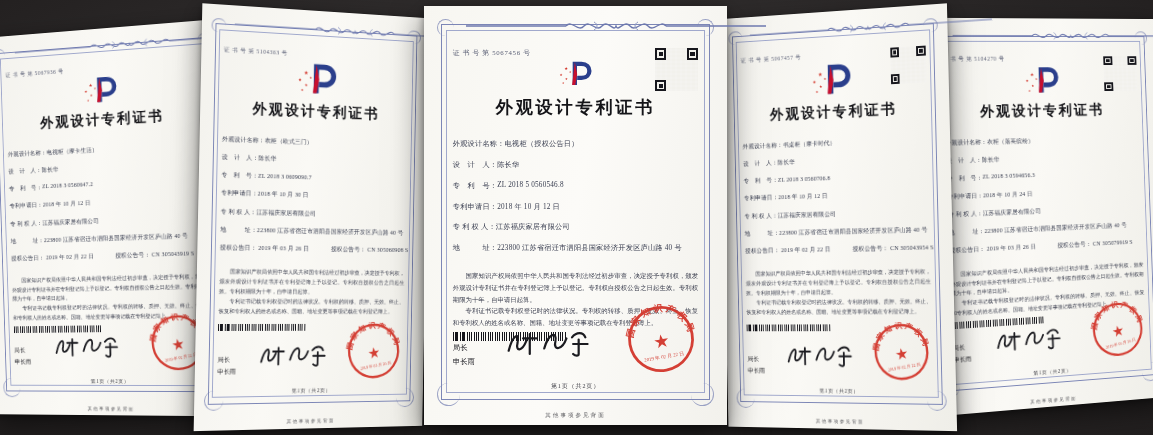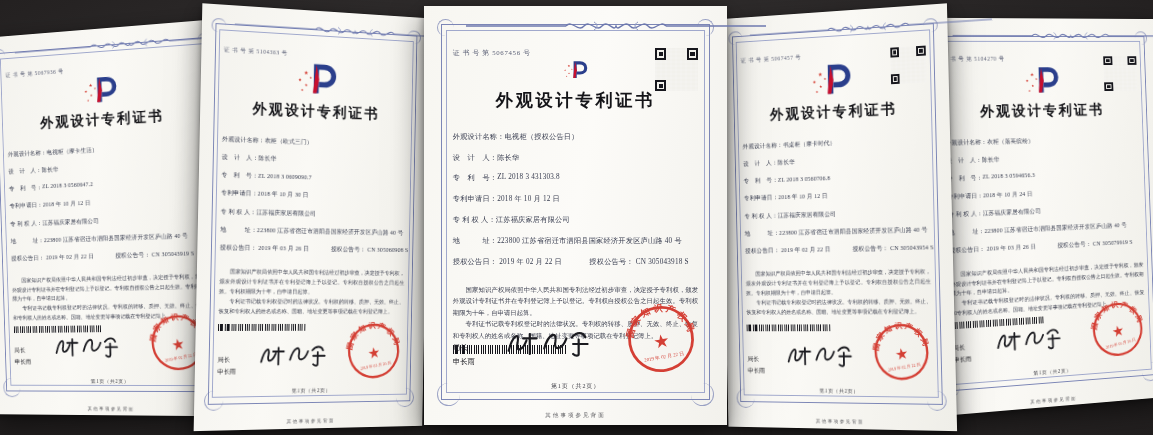--- a/index.html
+++ b/index.html
@@ -280,43 +280,33 @@
           <div class="row">
             <span class="lab">外观设计名称：</span>
             <span class="val">电视柜（授权公告日）</span>
           </div>
           <div class="row">
             <span class="lab">设　计　人：</span>
             <span class="val">陈长华</span>
           </div>
           <div class="row">
             <span class="lab">专　利　号：</span>
-            <span class="val">ZL 2018 3 431303.8</span>
+            <span class="val">ZL 2018 5 0560546.8</span>
           </div>
           <div class="row">
             <span class="lab">专利申请日：</span>
             <span class="val">2018 年 10 月 12 日</span>
           </div>
           <div class="row">
             <span class="lab">专 利 权 人：</span>
             <span class="val">江苏福庆家居有限公司</span>
           </div>
           <div class="row">
             <span class="lab">地　　　址：</span>
             <span class="val">223800 江苏省宿迁市泗阳县国家经济开发区庐山路 40 号</span>
-          </div>
-          <div class="row grant">
-            <span class="pair">
-              <span class="lab">授权公告日：</span>
-              <span class="val">2019 年 02 月 22 日</span>
-            </span>
-            <span class="pair">
-              <span class="lab">授权公告号：</span>
-              <span class="val">CN 305043918 S</span>
-            </span>
           </div>
         </div>
         <div class="paras">
           <p>国家知识产权局依照中华人民共和国专利法经过初步审查，决定授予专利权，颁发外观设计专利证书并在专利登记簿上予以登记。专利权自授权公告之日起生效。专利权期限为十年，自申请日起算。</p>
           <p>专利证书记载专利权登记时的法律状况。专利权的转移、质押、无效、终止、恢复和专利权人的姓名或名称、国籍、地址变更等事项记载在专利登记簿上。</p>
         </div>
         <div class="sign-area">
           <div class="barcode"></div>
           <div class="director">
             <div>局长</div>

